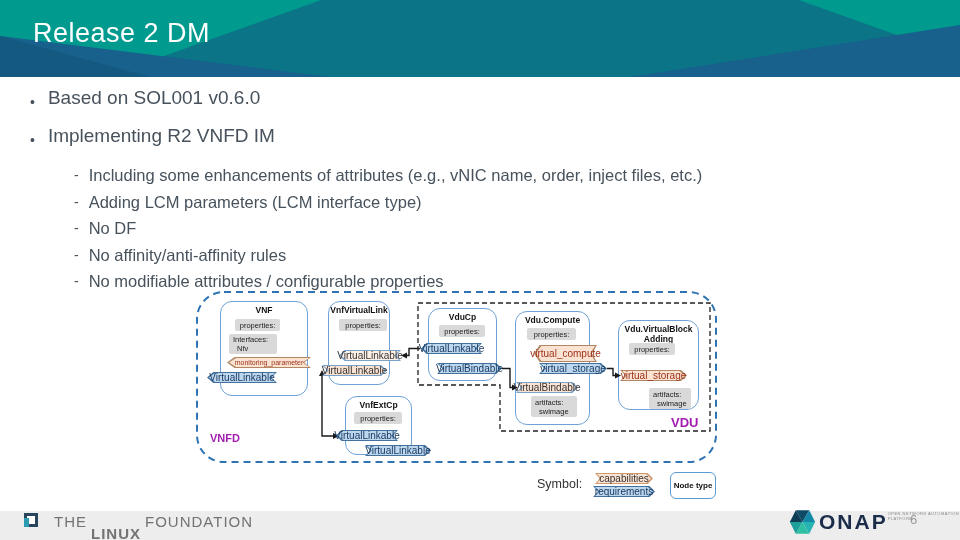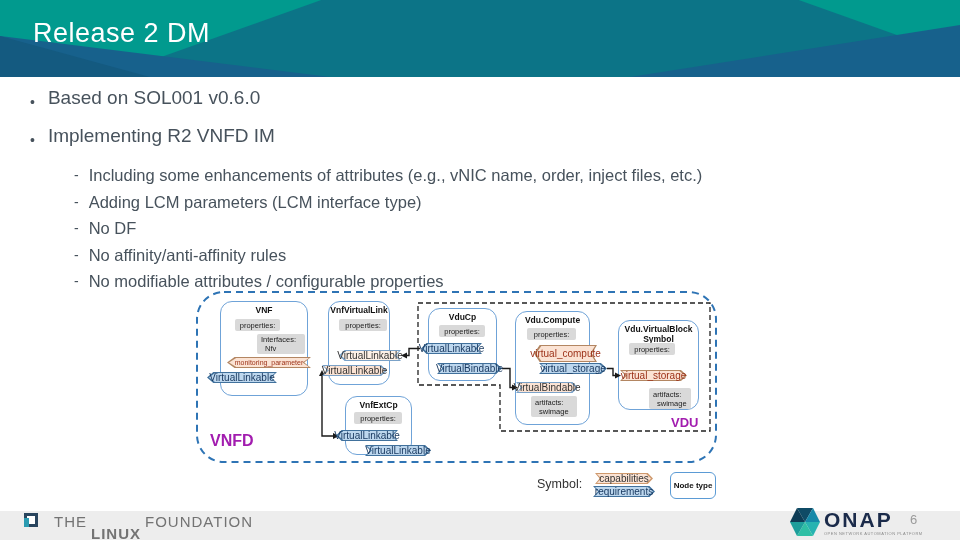--- a/index.html
+++ b/index.html
@@ -50,21 +50,21 @@
   .nodetype-box{position:absolute;left:477px;top:184px;width:46px;height:27px;border:1.4px solid #5b9bd5;
                 border-radius:6px;background:#fff;display:flex;align-items:center;justify-content:center;
                 font-size:8px;font-weight:700;color:#111;z-index:2;}
 
   
   .footer-bar{position:absolute;left:0;top:511px;width:960px;height:29px;background:#ededed;}
   .lf-logo{position:absolute;left:24px;top:513px;display:flex;align-items:flex-start;gap:16px;color:#737373;}
   .lf-logo .words{display:flex;gap:4px;font-size:15px;letter-spacing:1px;}
   .lf-linux{font-weight:700;margin-top:12px;}
   .onap-logo{position:absolute;left:789px;top:506px;display:flex;align-items:center;gap:3px;}
-  .onap-text{display:flex;flex-direction:column;}
+  .onap-text{display:flex;}
   .onap-name{font-size:21px;font-weight:700;color:#1b2b4a;letter-spacing:2px;line-height:22px;}
   .onap-tag{font-size:4px;color:#8a8a8a;letter-spacing:.5px;}
   .page-num{position:absolute;left:910px;top:512px;font-size:13px;color:#9a9a9a;}
 </style>
 </head>
 <body>
 
 <div class="canvas">
 
   <div class="banner">
@@ -124,28 +124,28 @@
       <path d="M 227,60.5 L 216,60.5 L 216,67.5 L 211,67.5" fill="none" stroke="#1a1a1a" stroke-width="1.4"></path>
       <polygon points="214,64.5 214,70.5 208,67.5" fill="#1a1a1a"></polygon>
 
       <path d="M 309,80.5 L 317,80.5 L 317,99.5 L 320,99.5" fill="none" stroke="#1a1a1a" stroke-width="1.4"></path>
       <polygon points="319,96.5 319,102.5 325,99.5" fill="#1a1a1a"></polygon>
 
       <path d="M 414,80.5 L 420,80.5 L 420,87.5 L 423,87.5" fill="none" stroke="#1a1a1a" stroke-width="1.4"></path>
       <polygon points="422,84.5 422,90.5 428,87.5" fill="#1a1a1a"></polygon>
     </svg>
 
-    <div class="group-label" style="left:17px;top:144px;font-size:16px;">VNFD</div>
+    <div class="group-label" style="left:17px;top:144px;font-size:11px;">VNFD</div>
     <div class="group-label" style="left:478px;top:127px;font-size:13px;">VDU</div>
 
     <div class="node" style="left:27px;top:13px;width:88px;height:95px;">
       <div class="node-title">VNF</div>
     </div>
     <div class="chip" style="left:42px;top:31px;width:45px;height:12px;">properties:</div>
-    <div class="chip twolines" style="left:36px;top:46px;width:48px;height:20px;margin-left:28px;">
+    <div class="chip twolines" style="left:36px;top:46px;width:48px;height:20px;">
       <span>Interfaces:</span>
       <span>Nfv</span>
     </div>
     <div class="chev capred left" style="left:34px;top:69px;width:84px;height:11px;">
       <i class="cb"></i>
         <i class="cf"></i>
         <span class="cl" style="font-size:7px;">monitoring_parameter</span>
     </div>
     <div class="chev req left" style="left:14px;top:84px;width:70px;height:11px;">
       <i class="cb"></i>
@@ -216,21 +216,21 @@
       <i class="cb"></i>
         <i class="cf"></i>
         <span class="cl">VirtualBindable</span>
     </div>
     <div class="chip twolines" style="left:338px;top:108px;width:46px;height:21px;">
       <span>artifacts:</span>
       <span>swimage</span>
     </div>
 
     <div class="node" style="left:425px;top:32px;width:81px;height:90px;">
-      <div class="node-title">Vdu.VirtualBlock Symbol</div>
+      <div class="node-title">Vdu.VirtualBlock Adding</div>
     </div>
     <div class="chip" style="left:436px;top:55px;width:46px;height:12px;">properties:</div>
     <div class="chev capred right" style="left:427px;top:82px;width:67px;height:11px;">
       <i class="cb"></i>
         <i class="cf"></i>
         <span class="cl">virtual_storage</span>
     </div>
     <div class="chip twolines" style="left:456px;top:100px;width:42px;height:21px;">
       <span>artifacts:</span>
       <span>swimage</span>

